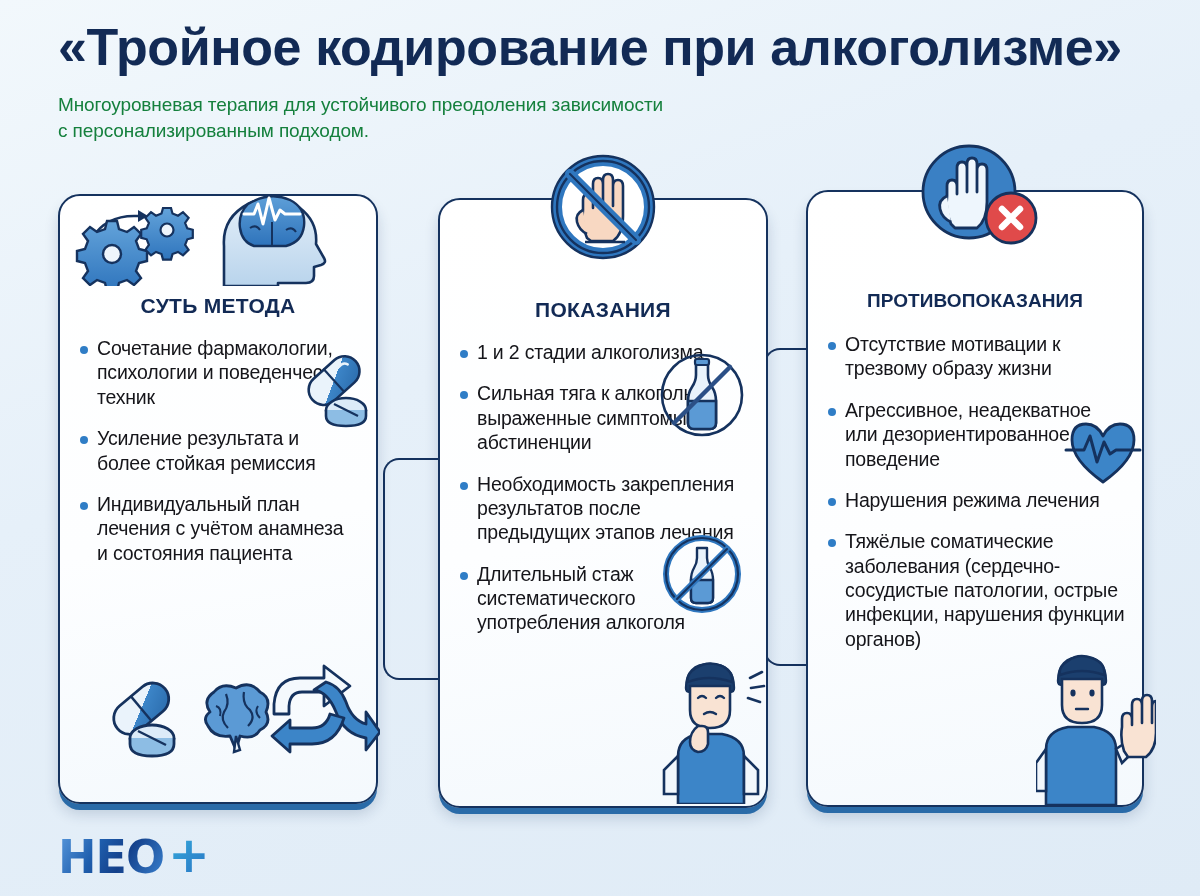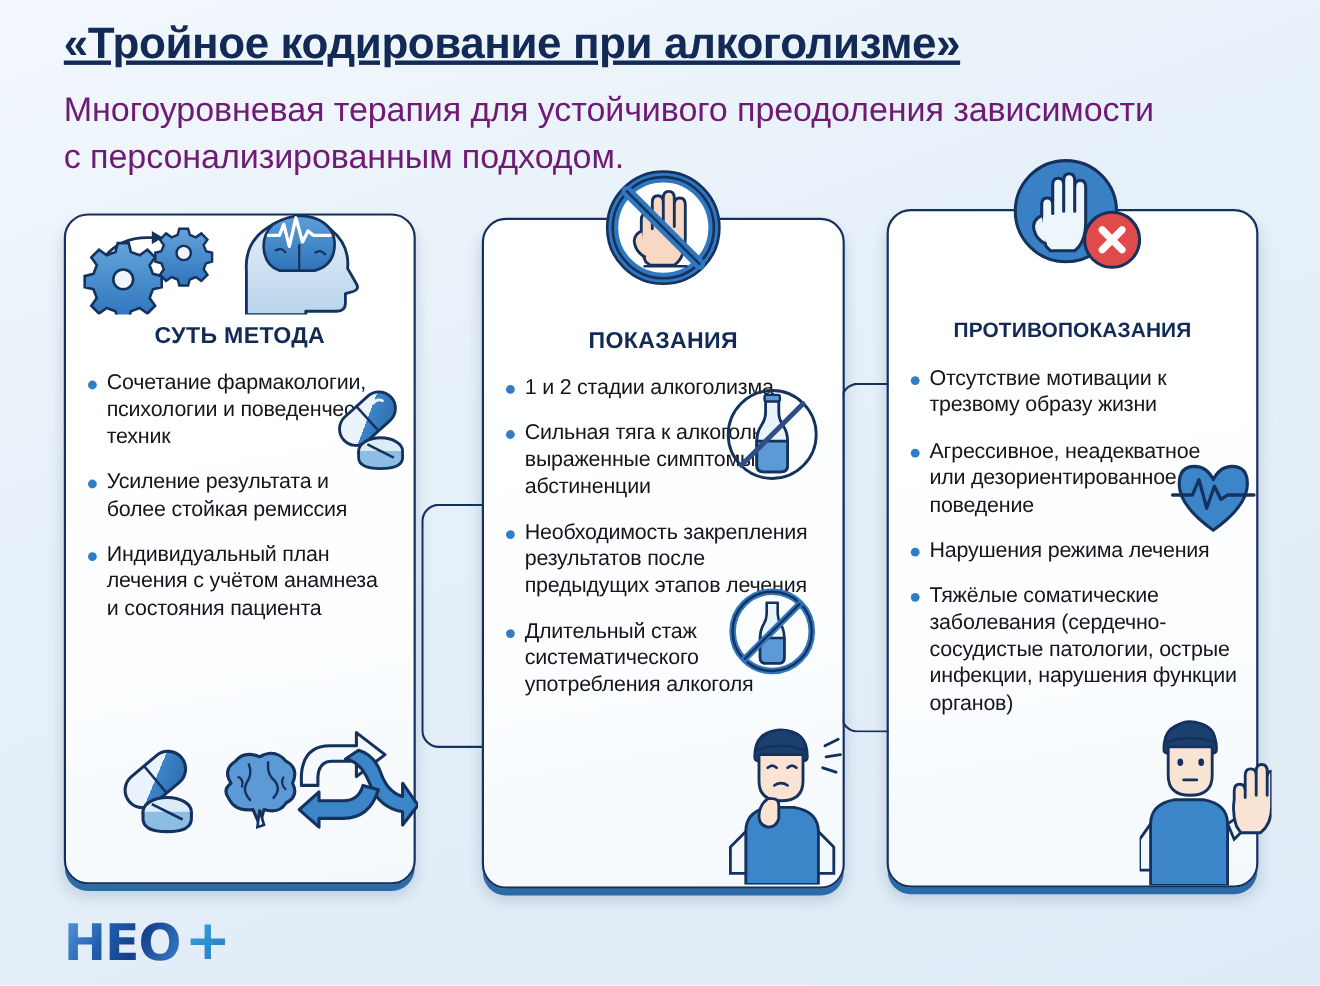--- a/index.html
+++ b/index.html
@@ -14,32 +14,31 @@
   }
 
   
   .header {
     position: absolute;
     left: 58px;
     top: 18px;
     width: 1110px;
   }
   .title {
-    font-size: 40px;
+    font-size: 52px;
     font-weight: bold;
     color: #122a55;
     letter-spacing: -0.4px;
     line-height: 1.12;
     white-space: nowrap;
-    text-decoration: underline;
   }
   .subtitle {
     margin-top: 16px;
-    font-size: 31px;
-    color: #701a75;
+    font-size: 19px;
+    color: #15803d;
     line-height: 1.38;
     letter-spacing: -0.1px;
   }
 
   
   .connector {
     position: absolute;
     border: 2.5px solid #15325e;
     border-right: none;
     border-top-left-radius: 16px;

